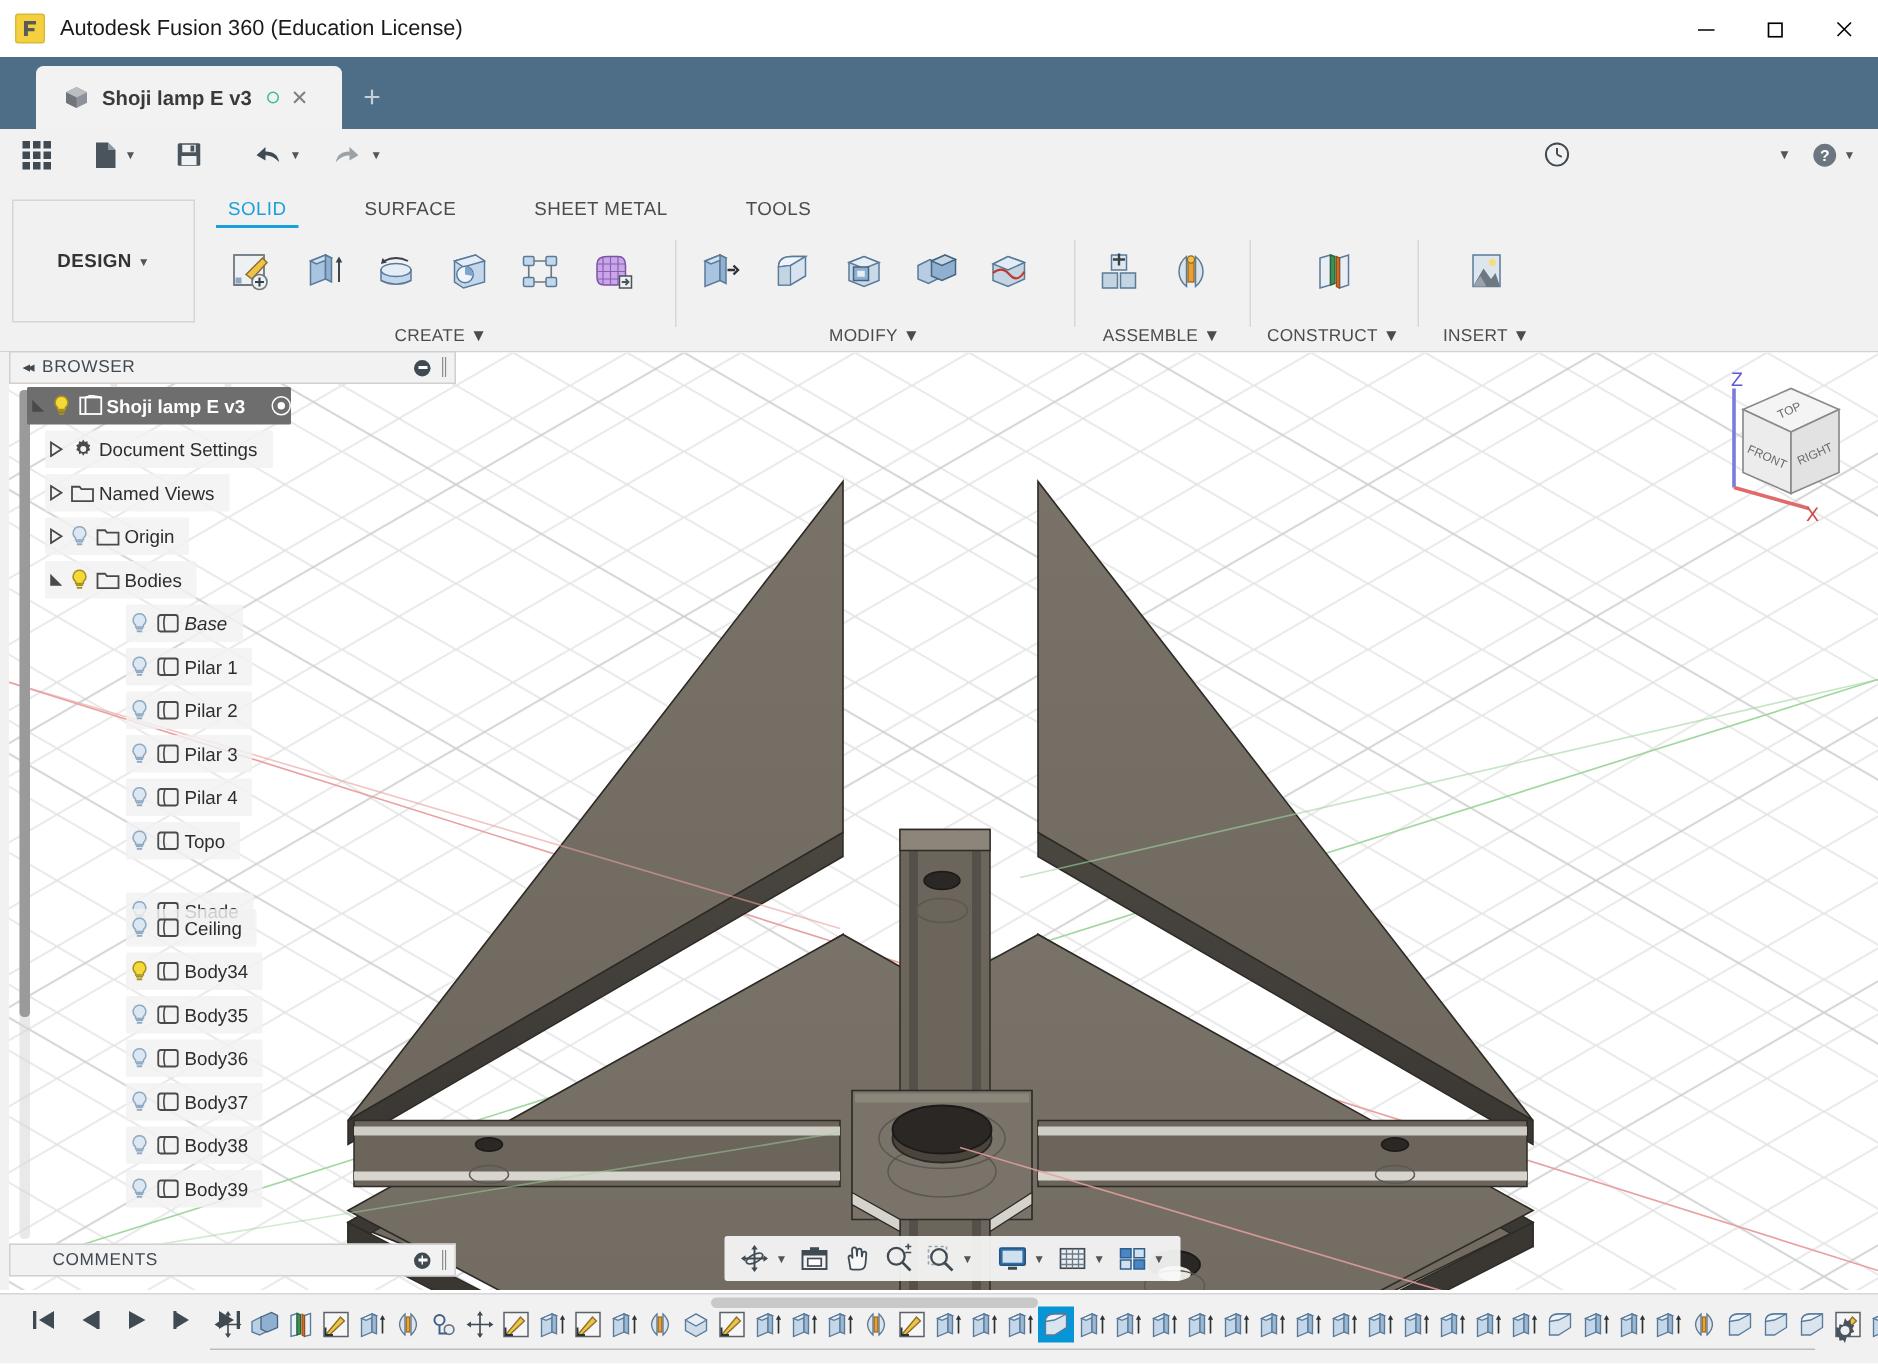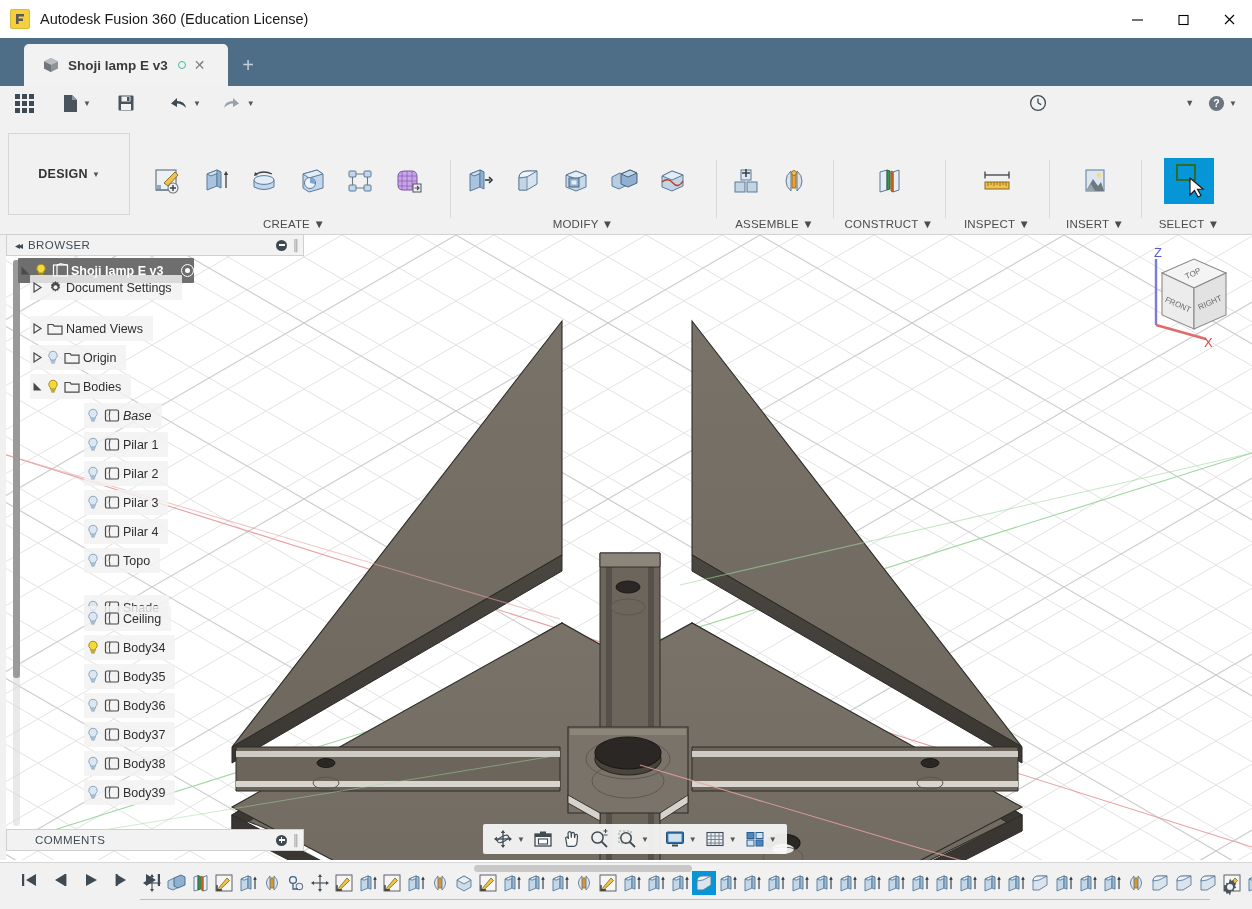--- a/index.html
+++ b/index.html
@@ -320,20 +320,34 @@
     </div>
   </div>
 
   <div class="ribbon">
 
     <div class="design-box">
       <span class="design-label">DESIGN</span>
       <span class="caret">▼</span>
     </div>
 
+    <div class="ribbon-tabs">
+      <div class="rtab active">
+        <span>SOLID</span>
+      </div>
+      <div class="rtab" style="margin-left:28px">
+        <span>SURFACE</span>
+      </div>
+      <div class="rtab" style="margin-left:28px">
+        <span>SHEET METAL</span>
+      </div>
+      <div class="rtab" style="margin-left:28px">
+        <span>TOOLS</span>
+      </div>
+    </div>
 
     <div class="panels">
 
       <div class="panel" style="width:312px">
         <div class="panel-icons">
           <div class="tool-btn">
             <svg width="30" height="30" viewBox="0 0 30 30">
               <rect x="3" y="4" width="20" height="20" fill="#eef1f4" stroke="#6d7880" stroke-width="1.2"></rect>
               <path d="M3 24h20" stroke="#6d7880" stroke-width="1.2"></path>
               <rect x="4" y="19" width="4" height="4" fill="#8fa7c4"></rect>
@@ -472,69 +486,38 @@
               <path d="M17 5 L19 6 L19 26 L17 25z" fill="#d4732c" stroke="#9c4d15" stroke-width=".9"></path>
             </svg>
           </div>
         </div>
         <div class="panel-title">
           <span>CONSTRUCT</span>
           <span>▼</span>
         </div>
       </div>
 
-      <div class="panel" style="width:104px">
-        <div class="panel-icons" style="justify-content:center">
-          <div class="tool-btn">
-            <svg width="32" height="30" viewBox="0 0 32 30">
-              <line x1="4" y1="9" x2="28" y2="9" stroke="#3b4148" stroke-width="1.3"></line>
-              <line x1="4" y1="5.5" x2="4" y2="12.5" stroke="#3b4148" stroke-width="1.3"></line>
-              <line x1="28" y1="5.5" x2="28" y2="12.5" stroke="#3b4148" stroke-width="1.3"></line>
-              <rect x="4" y="16" width="24" height="7" fill="#f0c24b" stroke="#8a6a1c" stroke-width="1"></rect>
-              <path d="M7 16v4M10 16v3M13 16v4M16 16v3M19 16v4M22 16v3M25 16v4" stroke="#8a6a1c" stroke-width=".9"></path>
-            </svg>
-          </div>
-        </div>
-        <div class="panel-title">
-          <span>INSPECT</span>
-          <span>▼</span>
-        </div>
-      </div>
 
       <div class="panel" style="width:92px">
         <div class="panel-icons" style="justify-content:center">
           <div class="tool-btn">
             <svg width="30" height="30" viewBox="0 0 30 30">
               <rect x="6" y="4" width="18" height="21" fill="#dde6ee" stroke="#5a7a99" stroke-width="1"></rect>
               <circle cx="19" cy="9" r="2.3" fill="#f4dd7a"></circle>
               <path d="M6 25 L13 13 L18 20 L21 16 L24 25z" fill="#6d7880"></path>
               <path d="M6 25 L11 18 L15 25z" fill="#99a3ab"></path>
             </svg>
           </div>
         </div>
         <div class="panel-title">
           <span>INSERT</span>
           <span>▼</span>
         </div>
       </div>
 
-      <div class="panel" style="width:96px">
-        <div class="panel-icons" style="justify-content:center">
-          <div class="tool-btn sel sel-wide">
-            <svg width="40" height="44" viewBox="0 0 40 44">
-              <rect x="8" y="6" width="18" height="15" fill="none" stroke="#2a6e2a" stroke-width="2"></rect>
-              <path d="M21 19 L21 36 L25.5 31.5 L29 38 L32 36.5 L28.5 30.2 L34 30z" fill="#ffffff" stroke="#1a1a1a" stroke-width="1.2"></path>
-            </svg>
-          </div>
-        </div>
-        <div class="panel-title">
-          <span>SELECT</span>
-          <span>▼</span>
-        </div>
-      </div>
 
     </div>
   </div>
 
   <div class="canvas">
     <svg class="grid-svg" width="1252" height="625" viewBox="0 0 1252 625">
       <defs>
         <pattern id="iso" width="76" height="44" patternUnits="userSpaceOnUse">
           <path d="M0 22 L38 0 L76 22 L38 44z" fill="none" stroke="#e2e2e2" stroke-width="1"></path>
         </pattern>
@@ -679,21 +662,21 @@
               <rect x="1.5" y="2" width="14" height="11" fill="none" stroke="#ffffff" stroke-width="1.2"></rect>
               <path d="M5 2 L5 13 M5 2 L8.5 .8" stroke="#ffffff" stroke-width="1.2" fill="none"></path>
               <path d="M5 2 L9 .8 L15.5 2" fill="none" stroke="#ffffff" stroke-width="1.2"></path>
             </svg>
           </span>
           <span class="node-label">Shoji lamp E v3</span>
           <span class="radio-dot">
             <i></i>
           </span>
         </div>
-        <div class="node" style="top: 17px; left: 24px;">
+        <div class="node" style="top: 29px; left: 24px;">
           <span class="tri">
             <svg width="11" height="11" viewBox="0 0 11 11">
               <path d="M2 1 L9 5.5 L2 10z" fill="none" stroke="#4a4a4a" stroke-width="1.2"></path>
             </svg>
           </span>
           <span class="nicon">
             <svg width="15" height="15" viewBox="0 0 15 15">
               <path d="M7.5 1l1 1.6 1.8-.4.2 1.8 1.7.8-.9 1.6.9 1.6-1.7.8-.2 1.8-1.8-.4-1 1.6-1-1.6-1.8.4-.2-1.8-1.7-.8.9-1.6-.9-1.6 1.7-.8.2-1.8 1.8.4z" fill="#4a4a4a"></path>
               <circle cx="7.5" cy="7.3" r="2" fill="#f2f2f2"></circle>
             </svg>

